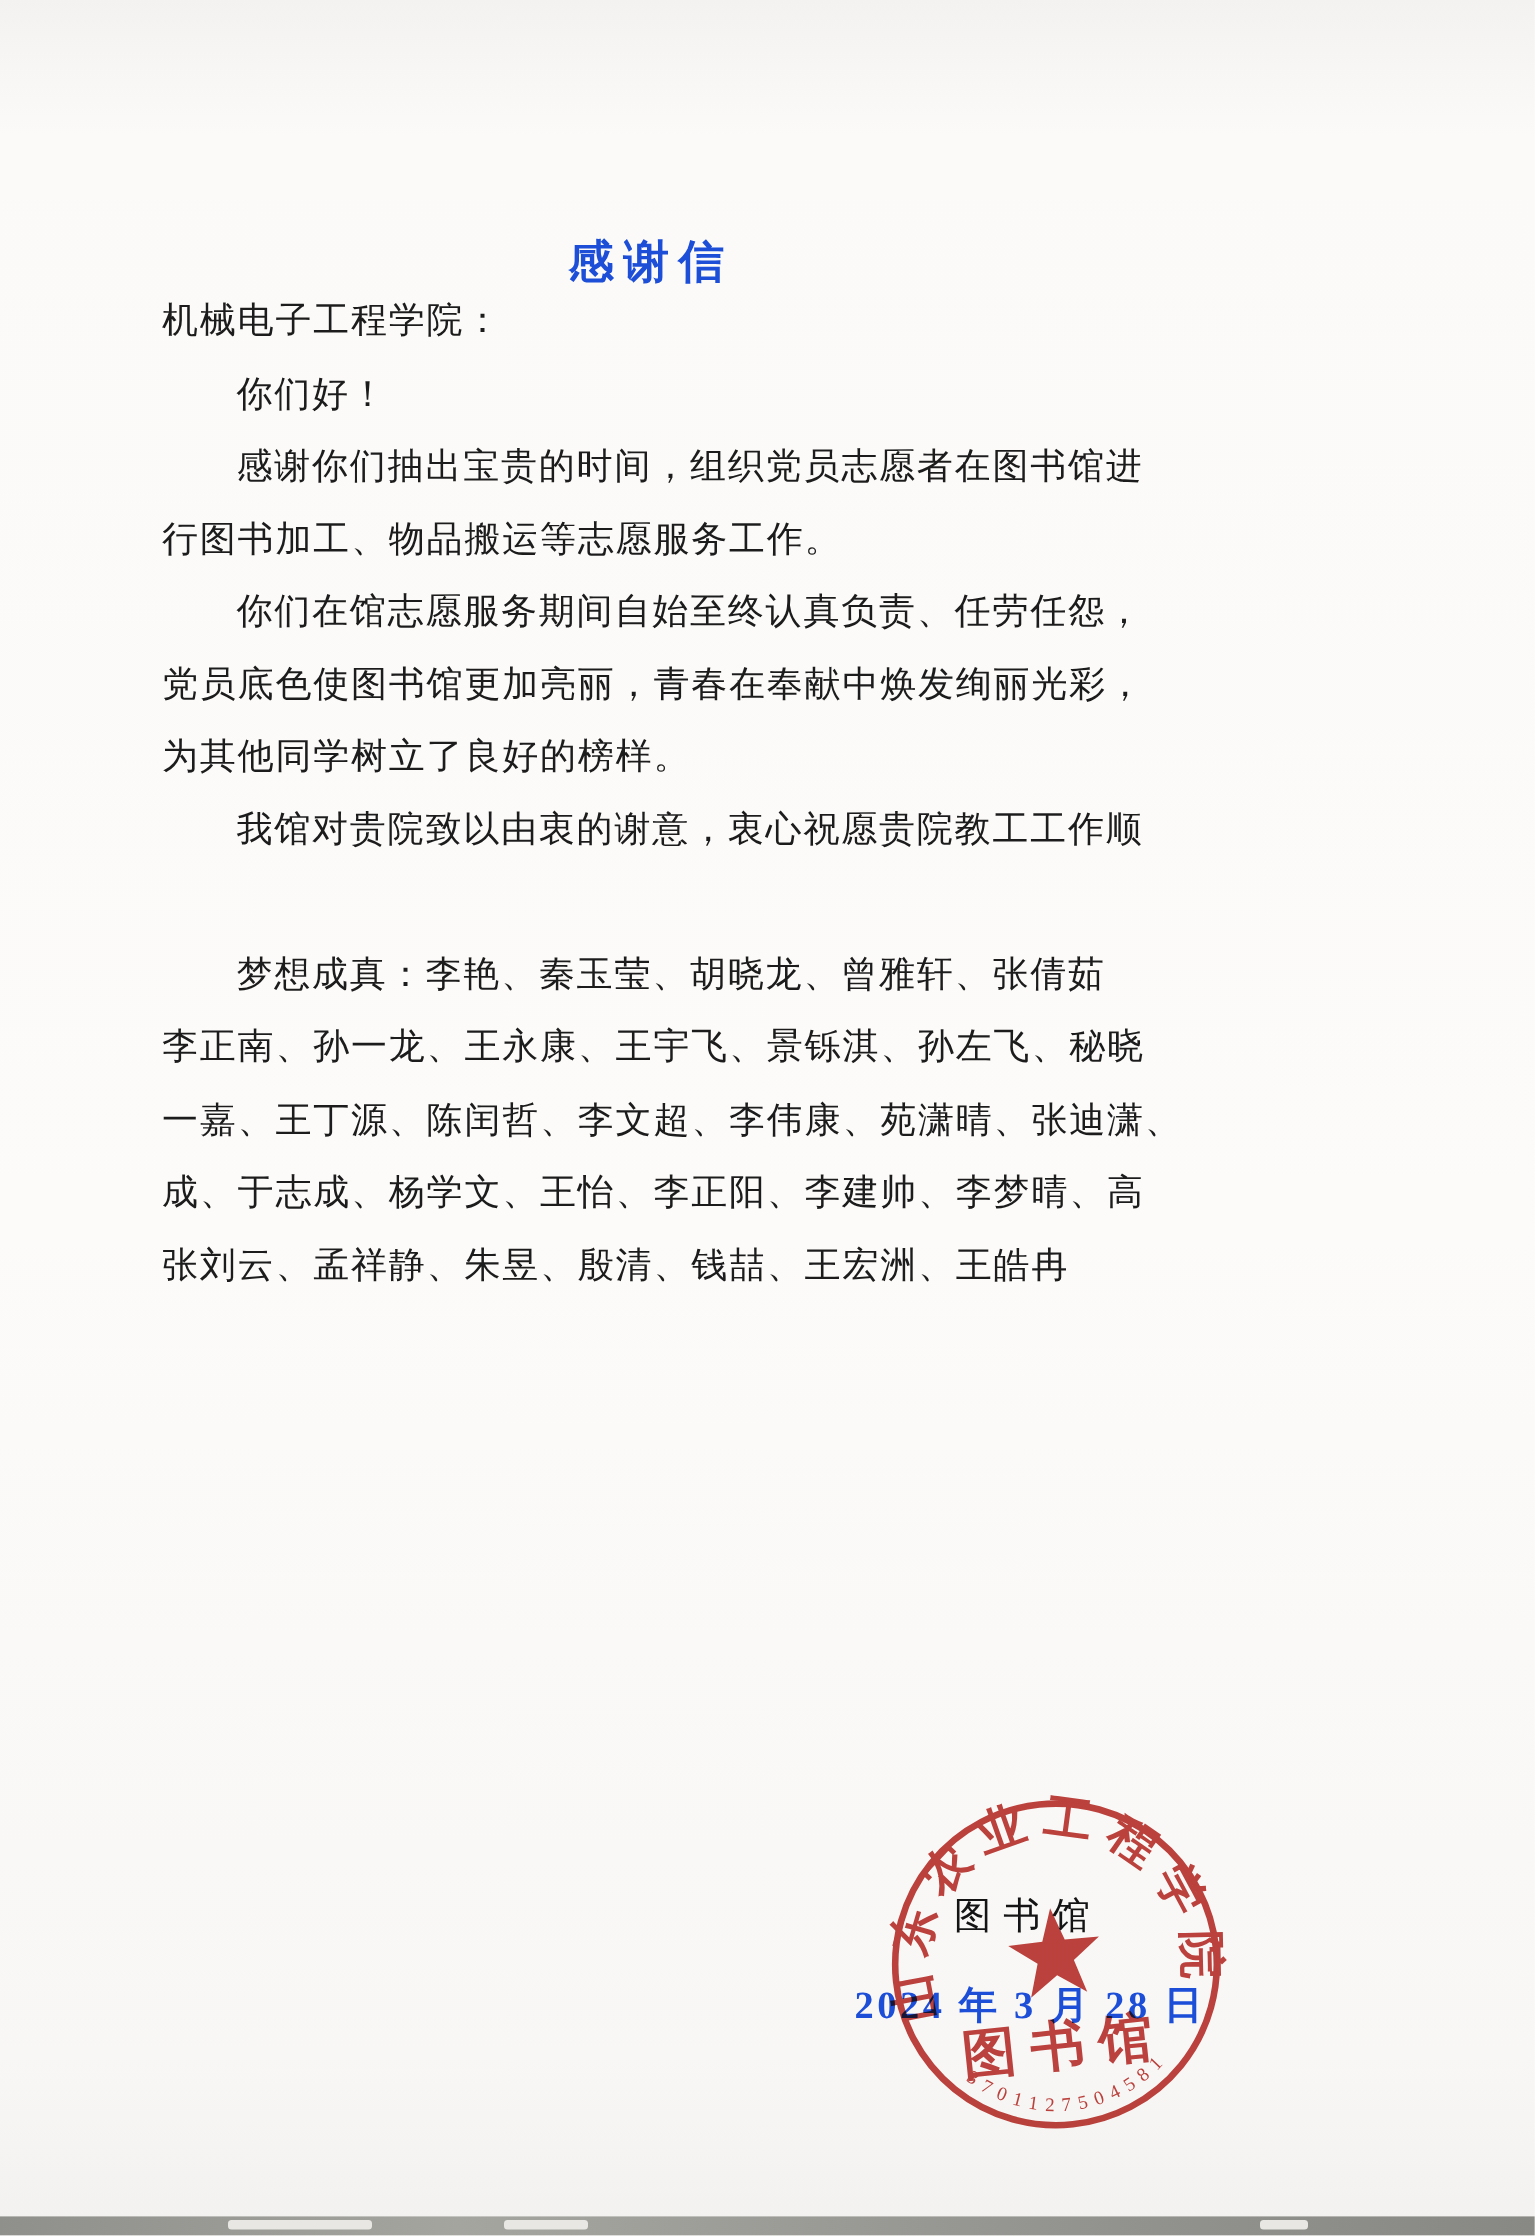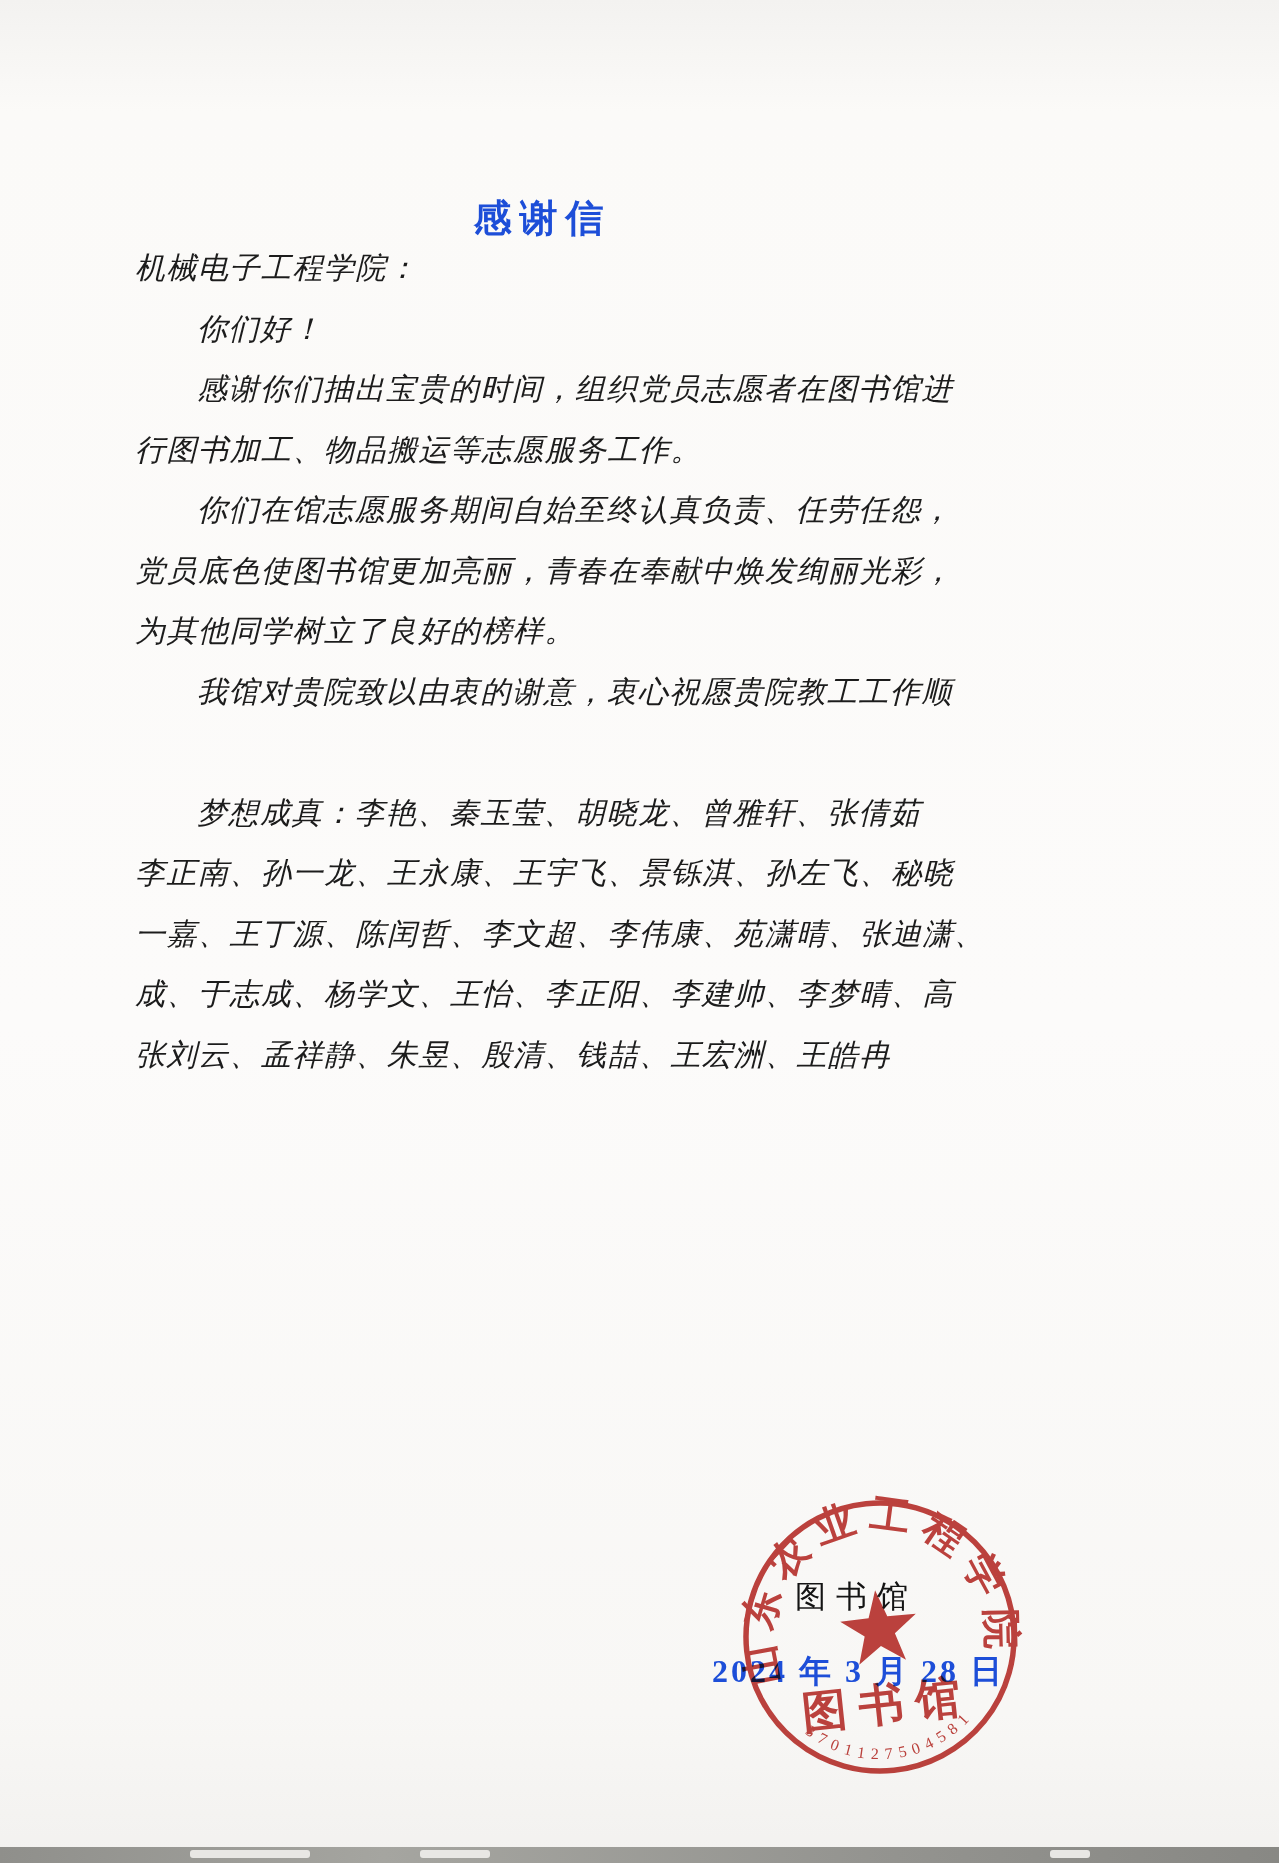--- a/index.html
+++ b/index.html
@@ -15,21 +15,21 @@
     position:absolute;
     left:135px;top:158px;width:815px;
     text-align:center;
     font-size:38px;font-weight:bold;
     letter-spacing:8px;
     color:#1d4ed8;
     margin-top:35px;
   }
   .letter-body{
     position:absolute;
-    left:135px;top:238px;width:860px;font-style:italic;
+    left:135px;top:238px;width:860px;
   }
   .line{
     height:60.5px;
     line-height:60.5px;
     font-size:30px;
     letter-spacing:1.5px;
     white-space:nowrap;
     color:#1c1c1c;
   }
   .ind{padding-left:62px;}

